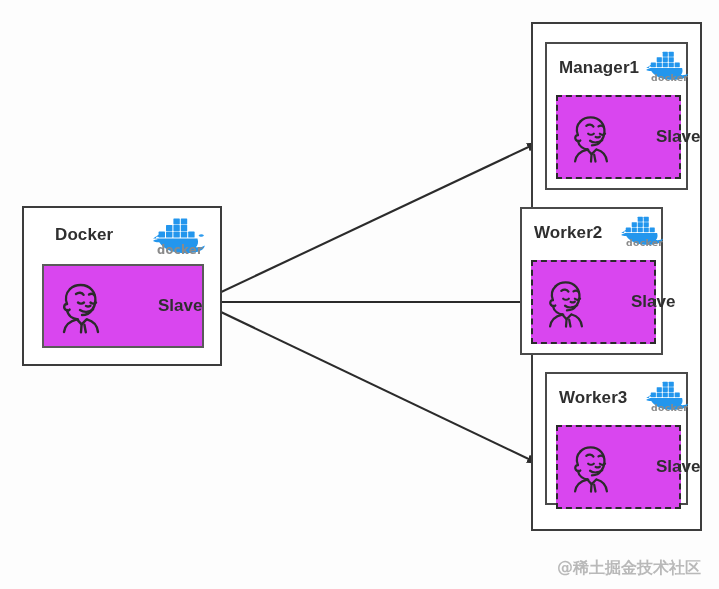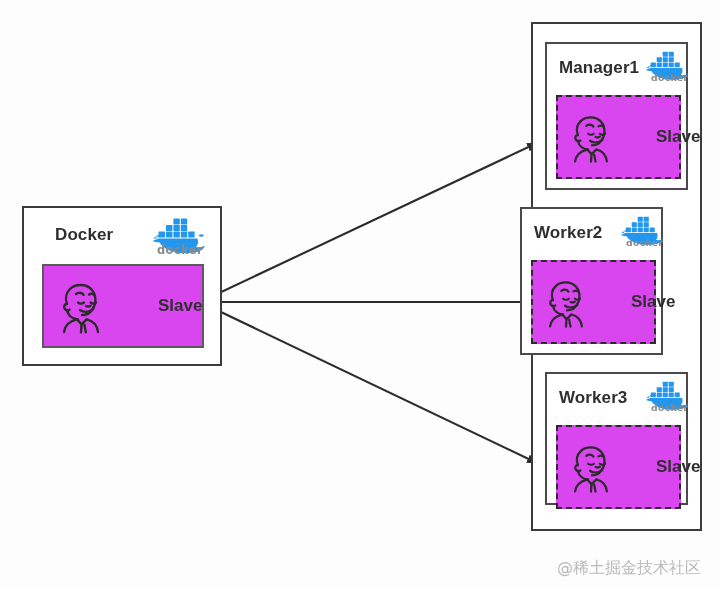--- a/index.html
+++ b/index.html
@@ -276,15 +276,15 @@
             <path d="M31.6 49.4 l-.6 8"></path>
             <path d="M34.4 49.8 l1.4 7.4"></path>
           </g>
         </svg>
       </div>
       <div class="role-label" style="margin-left:12px;">Slave</div>
     </div>
   </div>
 
 
-  <div class="watermark" style="left:557px;top:558px;">@稀土掘金技术社区</div>
+  <div class="watermark" style="left:557px;top:558px;font-weight:bold;">@稀土掘金技术社区</div>
 
 </div>
 
 </body></html>

